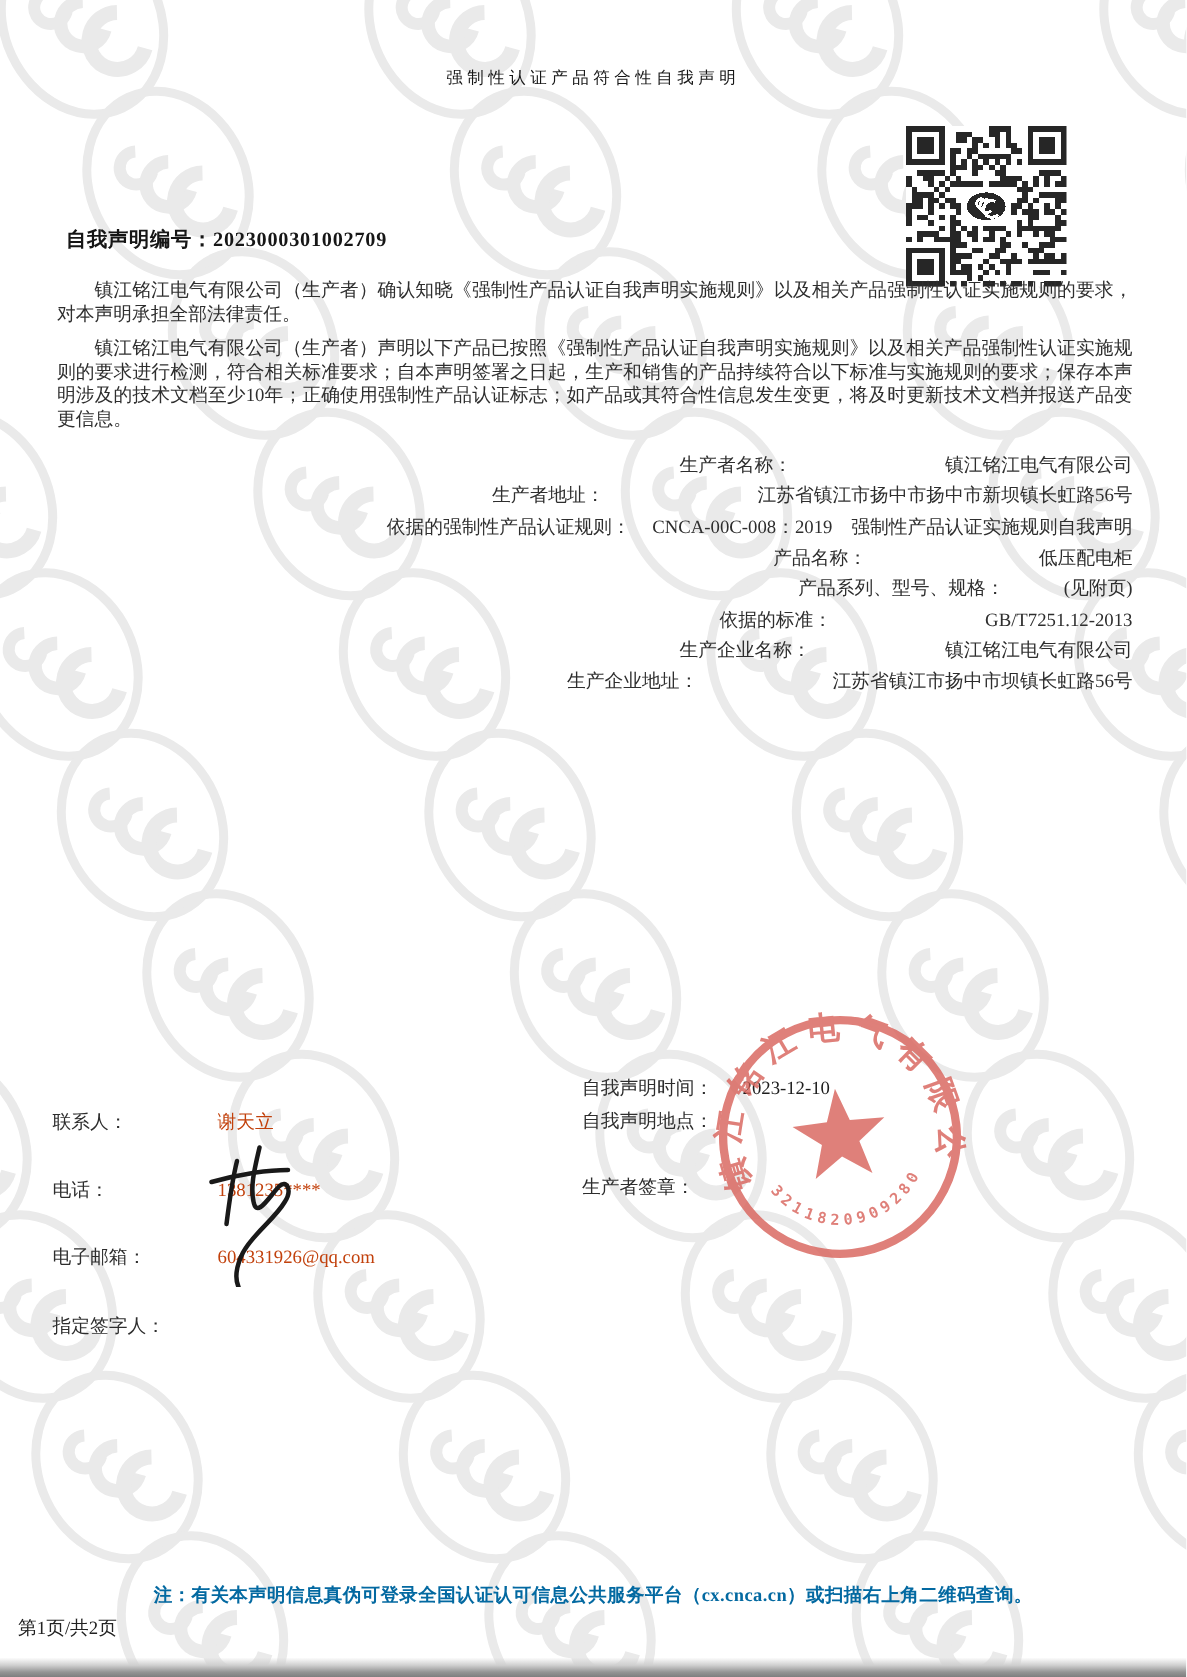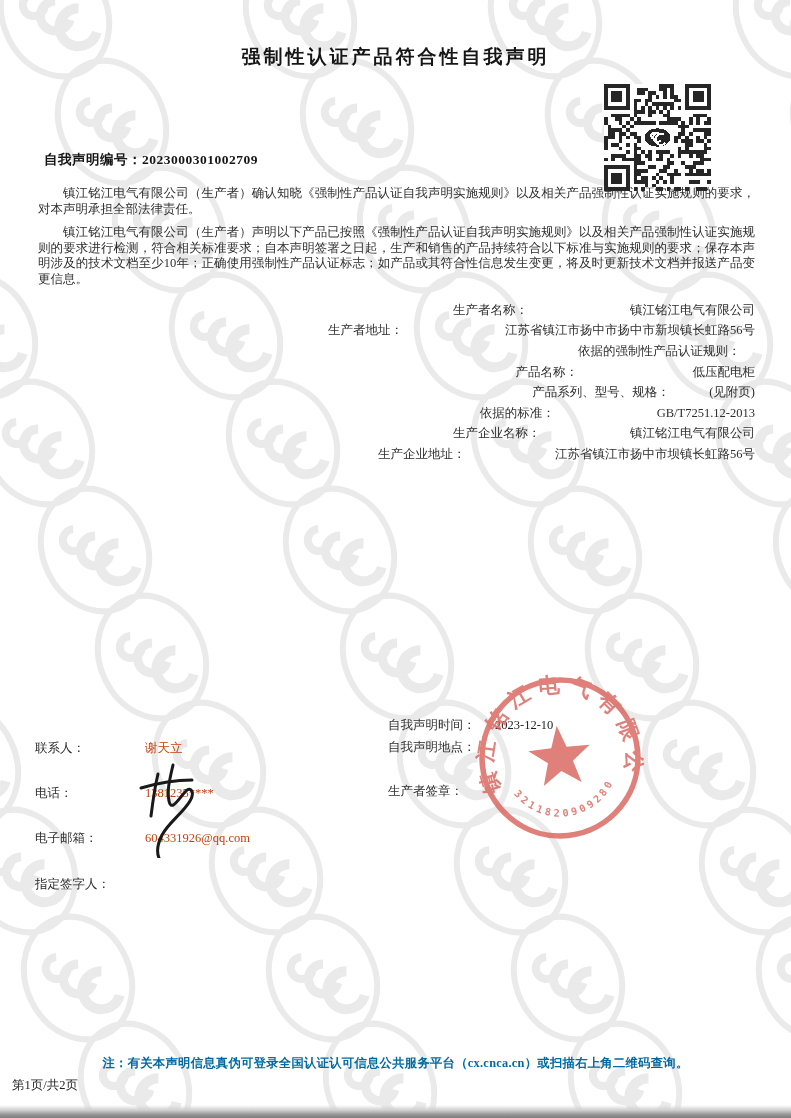--- a/index.html
+++ b/index.html
@@ -6,21 +6,21 @@
   .page{
     position:relative;width:791px;height:1118px;background:#ffffff;overflow:hidden;
     font-family:"Liberation Serif","DejaVu Serif",serif;color:#2d2d2d;
   }
   .wm-layer{position:absolute;inset:0;z-index:0;pointer-events:none;}
   .wm{position:absolute;}
   .content{position:absolute;inset:0;z-index:1;}
 
   .doc-title{
     position:absolute;top:44px;left:0;width:100%;text-align:center;
-    font-size:19px;font-weight:bold;letter-spacing:3px;color:#161616;
+    font-size:11px;font-weight:normal;letter-spacing:3px;color:#161616;
   }
   .decl-no{
     position:absolute;top:151px;left:44px;font-size:13.5px;font-weight:bold;color:#161616;letter-spacing:.5px;
   }
   .paras{position:absolute;top:186px;left:38px;width:717px;}
   .para{
     font-size:12.5px;line-height:15.6px;text-align:justify;text-indent:2em;color:#2e2e2e;margin:0 0 8px 0;
   }
   .fields{position:absolute;top:300px;left:38px;width:717px;}
   .field-row{display:flex;height:20.6px;align-items:center;font-size:12.5px;justify-content:flex-end;}
@@ -712,20 +712,21 @@
       <div class="field-row">
         <span class="field-label">生产者名称：</span>
         <span class="field-value">镇江铭江电气有限公司</span>
       </div>
       <div class="field-row">
         <span class="field-label">生产者地址：</span>
         <span class="field-value">江苏省镇江市扬中市扬中市新坝镇长虹路56号</span>
       </div>
       <div class="field-row">
         <span class="field-label">依据的强制性产品认证规则：</span>
+        <span class="field-value">CNCA-00C-008：2019　强制性产品认证实施规则自我声明</span>
       </div>
       <div class="field-row">
         <span class="field-label">产品名称：</span>
         <span class="field-value">低压配电柜</span>
       </div>
       <div class="field-row">
         <span class="field-label">产品系列、型号、规格：</span>
         <span class="field-value">(见附页)</span>
       </div>
       <div class="field-row">

